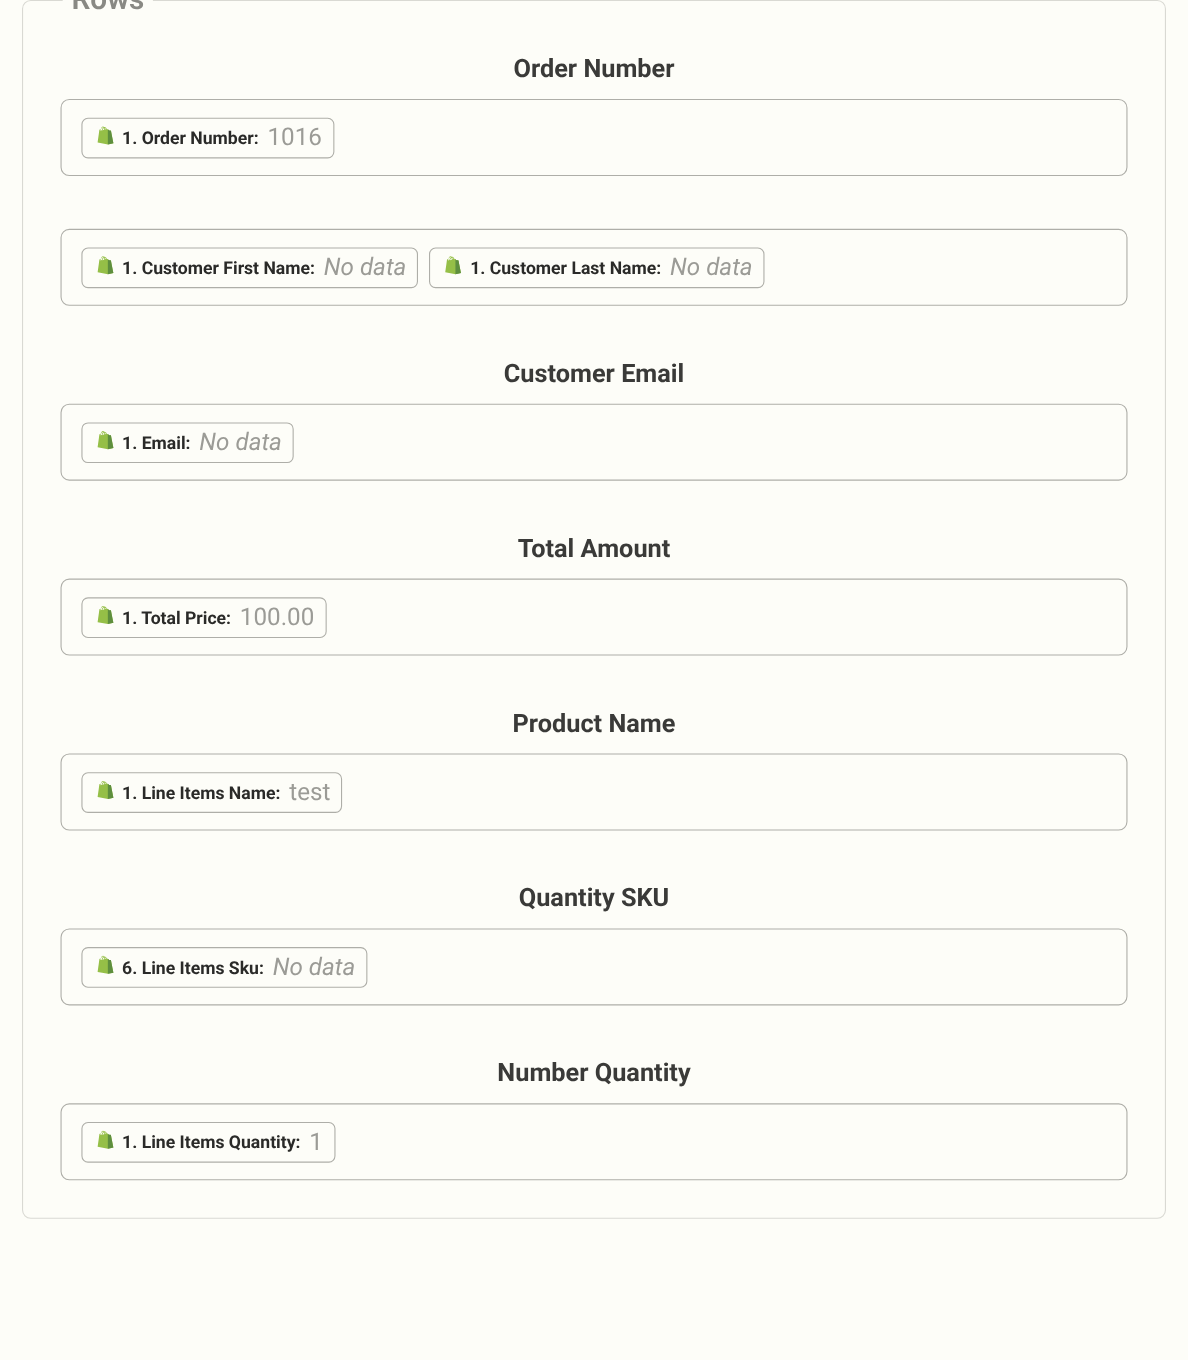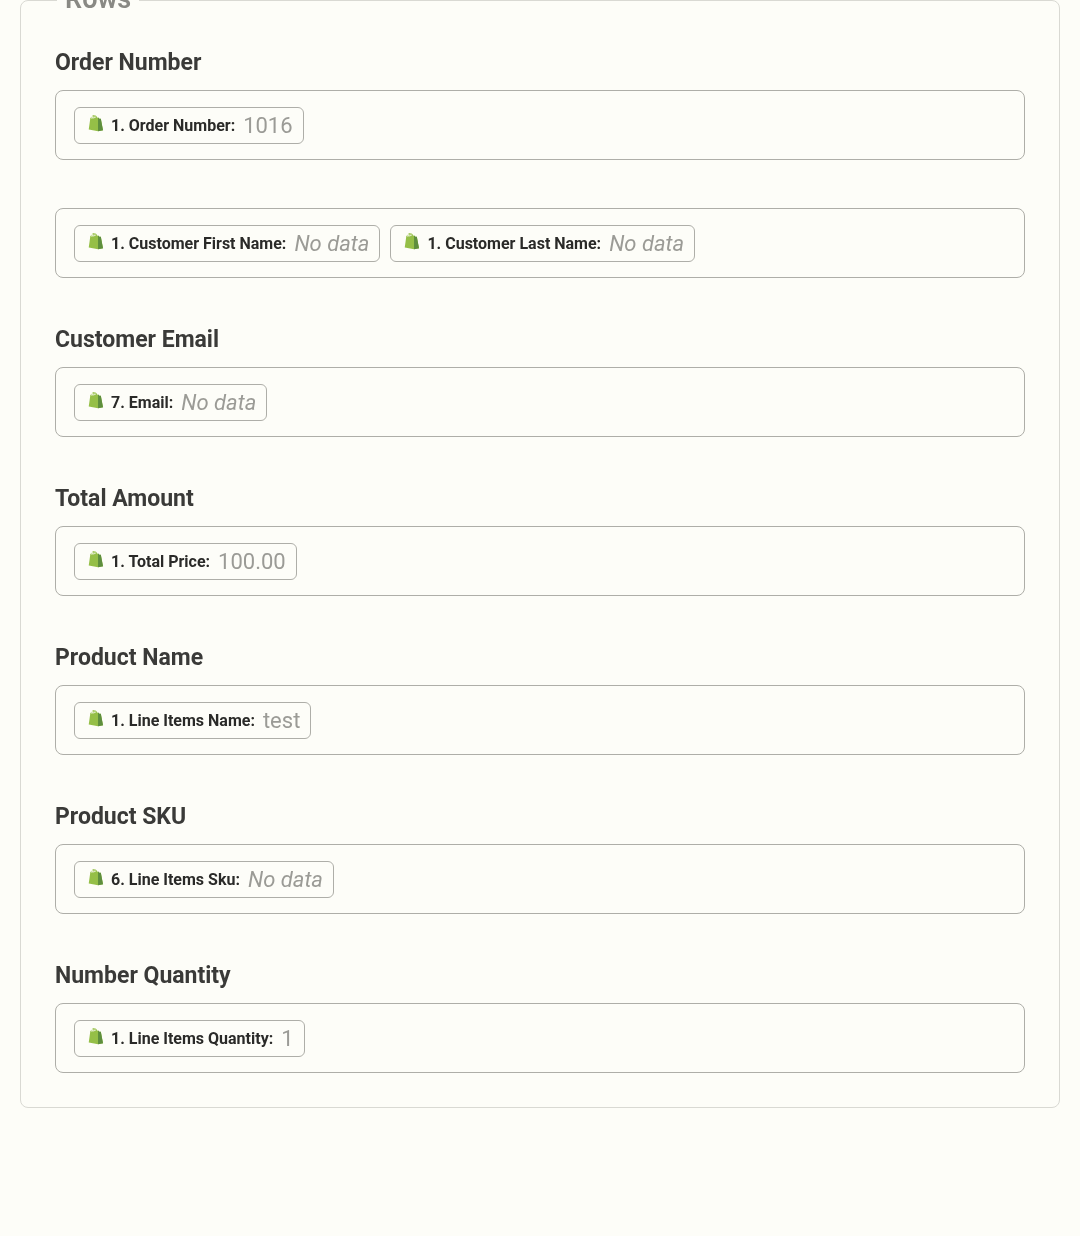--- a/index.html
+++ b/index.html
@@ -25,20 +25,21 @@
       top: -18px;
       left: 36px;
       background: #fdfdf8;
       padding: 0 8px;
       font-size: 27px;
       font-weight: 600;
       color: #898984;
     }
     .field-group {
       margin-top: 48px;
+      text-align: center;
     }
     .field-group:first-of-type {
       margin-top: 60px;
     }
     .field-label {
       font-size: 23px;
       font-weight: 700;
       color: #3a3a38;
       margin-bottom: 14px;
     }
@@ -126,21 +127,21 @@
   </div>
 
   <div class="field-group">
     <div class="field-label">Customer Email</div>
     <div class="field-input">
       <div class="pill">
         <svg class="pill-icon" viewBox="0 0 24 24">
             <path fill="#95bf47" d="M19.5 5.4c0-.1-.1-.2-.2-.2s-1.6-.1-1.6-.1-1.1-1.1-1.2-1.2c-.1-.1-.3-.1-.4-.1l-.6.2c-.1-.3-.2-.6-.4-.9-.5-1-1.3-1.5-2.2-1.5-.1 0-.1 0-.2 0-.3-.4-.7-.6-1-.6-1.4 0-2.1 1.8-2.3 2.7-.6.2-1 .3-1 .3-.3.1-.3.1-.4.4C8 4.7 6.3 17 6.3 17l10.2 1.9 5.5-1.2S19.5 5.5 19.5 5.4zM14.4 3.8l-.9.3c0-.1 0-.1 0-.2 0-.6-.1-1.1-.2-1.5.6.1.9.7 1.1 1.4zm-1.9-1.3c.2.4.3 1 .3 1.8 0 0 0 .1 0 .1-.6.2-1.2.4-1.8.6.3-1.3 1-2 1.5-2.5zm-.7-.7c.1 0 .2.1.3.2-.7.3-1.4 1.1-1.7 2.8l-1.4.4c.4-1.3 1.3-3.4 2.8-3.4z"></path>
             <path fill="#5e8e3e" d="M19.3 5.2s-1.6-.1-1.6-.1-1.1-1.1-1.2-1.2c0 0-.1-.1-.1-.1v15.1l5.5-1.2S19.5 5.5 19.5 5.4c0-.1-.1-.2-.2-.2z"></path>
           </svg>
-        <span class="pill-text">7. Email:</span>
+        <span class="pill-text">1. Email:</span>
         <span class="pill-value italic">No data</span>
       </div>
     </div>
   </div>
 
   <div class="field-group">
     <div class="field-label">Total Amount</div>
     <div class="field-input">
       <div class="pill">
         <svg class="pill-icon" viewBox="0 0 24 24">
@@ -161,21 +162,21 @@
             <path fill="#95bf47" d="M19.5 5.4c0-.1-.1-.2-.2-.2s-1.6-.1-1.6-.1-1.1-1.1-1.2-1.2c-.1-.1-.3-.1-.4-.1l-.6.2c-.1-.3-.2-.6-.4-.9-.5-1-1.3-1.5-2.2-1.5-.1 0-.1 0-.2 0-.3-.4-.7-.6-1-.6-1.4 0-2.1 1.8-2.3 2.7-.6.2-1 .3-1 .3-.3.1-.3.1-.4.4C8 4.7 6.3 17 6.3 17l10.2 1.9 5.5-1.2S19.5 5.5 19.5 5.4zM14.4 3.8l-.9.3c0-.1 0-.1 0-.2 0-.6-.1-1.1-.2-1.5.6.1.9.7 1.1 1.4zm-1.9-1.3c.2.4.3 1 .3 1.8 0 0 0 .1 0 .1-.6.2-1.2.4-1.8.6.3-1.3 1-2 1.5-2.5zm-.7-.7c.1 0 .2.1.3.2-.7.3-1.4 1.1-1.7 2.8l-1.4.4c.4-1.3 1.3-3.4 2.8-3.4z"></path>
             <path fill="#5e8e3e" d="M19.3 5.2s-1.6-.1-1.6-.1-1.1-1.1-1.2-1.2c0 0-.1-.1-.1-.1v15.1l5.5-1.2S19.5 5.5 19.5 5.4c0-.1-.1-.2-.2-.2z"></path>
           </svg>
         <span class="pill-text">1. Line Items Name:</span>
         <span class="pill-value">test</span>
       </div>
     </div>
   </div>
 
   <div class="field-group">
-    <div class="field-label">Product SKU</div>
+    <div class="field-label">Quantity SKU</div>
     <div class="field-input">
       <div class="pill">
         <svg class="pill-icon" viewBox="0 0 24 24">
             <path fill="#95bf47" d="M19.5 5.4c0-.1-.1-.2-.2-.2s-1.6-.1-1.6-.1-1.1-1.1-1.2-1.2c-.1-.1-.3-.1-.4-.1l-.6.2c-.1-.3-.2-.6-.4-.9-.5-1-1.3-1.5-2.2-1.5-.1 0-.1 0-.2 0-.3-.4-.7-.6-1-.6-1.4 0-2.1 1.8-2.3 2.7-.6.2-1 .3-1 .3-.3.1-.3.1-.4.4C8 4.7 6.3 17 6.3 17l10.2 1.9 5.5-1.2S19.5 5.5 19.5 5.4zM14.4 3.8l-.9.3c0-.1 0-.1 0-.2 0-.6-.1-1.1-.2-1.5.6.1.9.7 1.1 1.4zm-1.9-1.3c.2.4.3 1 .3 1.8 0 0 0 .1 0 .1-.6.2-1.2.4-1.8.6.3-1.3 1-2 1.5-2.5zm-.7-.7c.1 0 .2.1.3.2-.7.3-1.4 1.1-1.7 2.8l-1.4.4c.4-1.3 1.3-3.4 2.8-3.4z"></path>
             <path fill="#5e8e3e" d="M19.3 5.2s-1.6-.1-1.6-.1-1.1-1.1-1.2-1.2c0 0-.1-.1-.1-.1v15.1l5.5-1.2S19.5 5.5 19.5 5.4c0-.1-.1-.2-.2-.2z"></path>
           </svg>
         <span class="pill-text">6. Line Items Sku:</span>
         <span class="pill-value italic">No data</span>
       </div>
     </div>

